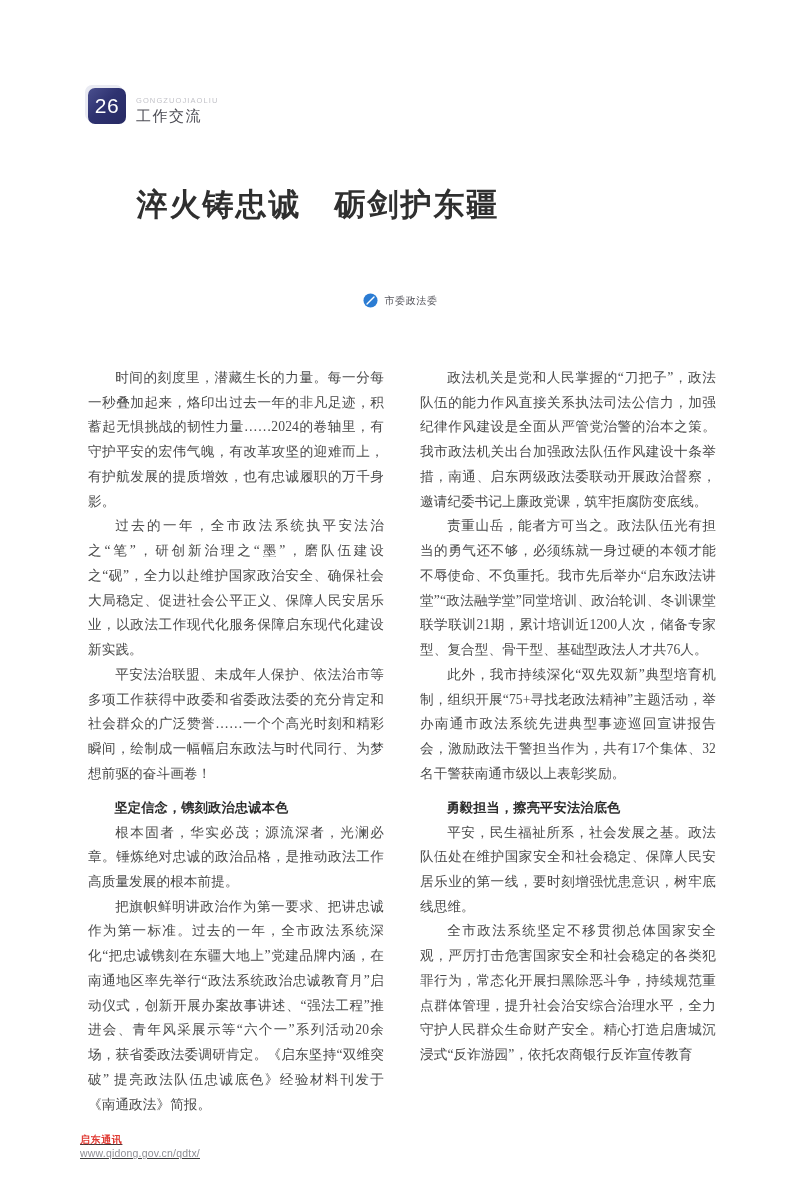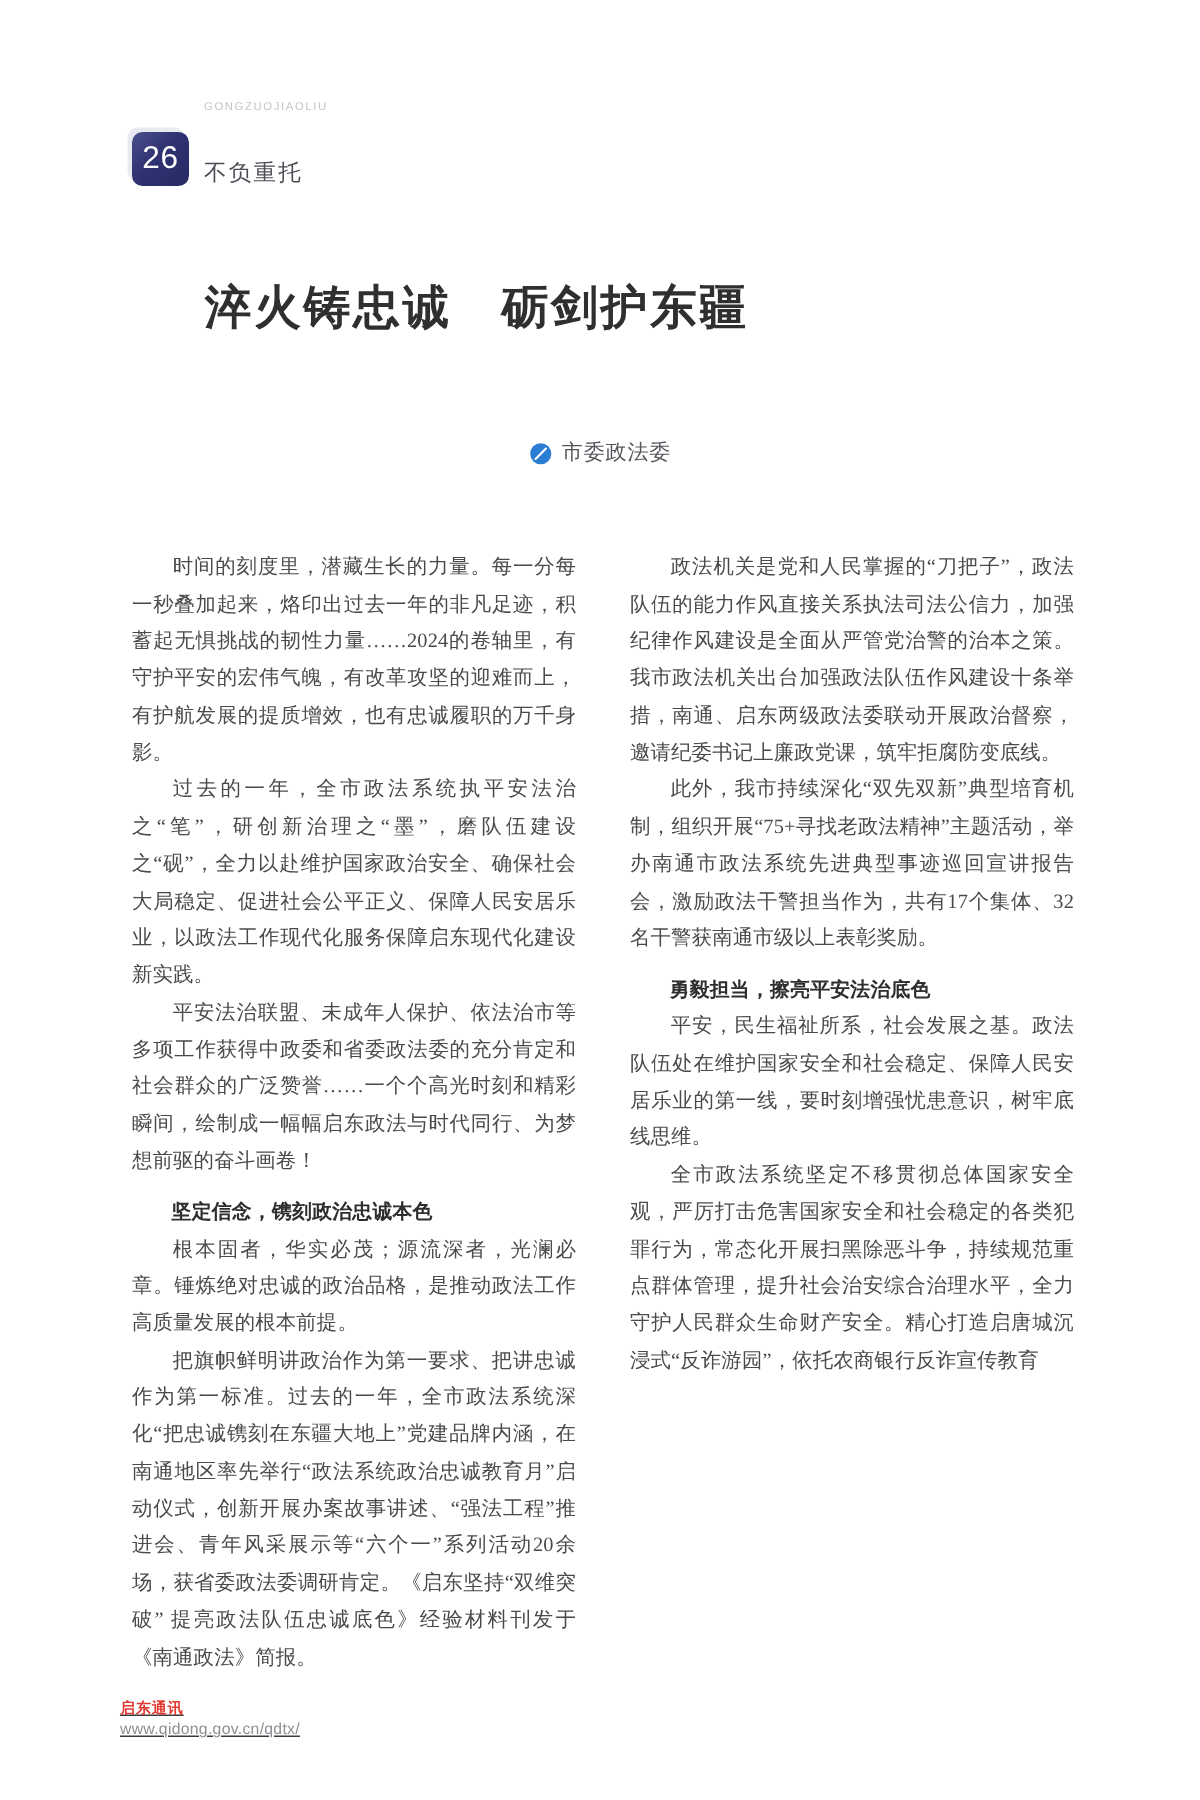--- a/index.html
+++ b/index.html
@@ -43,21 +43,20 @@
     font-size: 21px;
     letter-spacing: 0.5px;
     line-height: 1;
     padding-bottom: 1px;
   }
   .header-text {
     display: flex;
     flex-direction: column;
     justify-content: flex-end;
     padding-bottom: 1px;
-    gap: 30px;
   }
   .header-pinyin {
     font-family: "Liberation Sans", sans-serif;
     font-size: 7.5px;
     letter-spacing: 1.1px;
     color: #c3c3c9;
     line-height: 1;
     margin-bottom: 4px;
   }
   .header-cn {
@@ -103,21 +102,21 @@
     justify-content: center;
     gap: 7px;
   }
   .byline-icon {
     width: 15px;
     height: 15px;
     flex: 0 0 auto;
   }
   .byline-text {
     font-family: "Liberation Sans", sans-serif;
-    font-size: 14px;
+    font-size: 10px;
     color: #55555c;
     letter-spacing: 0.6px;
   }
 
   
   .body-columns {
     position: absolute;
     left: 88px;
     top: 366px;
     width: 628px;
@@ -173,21 +172,21 @@
 </style>
 </head>
 <body>
 
 <div class="page-header">
   <div class="folio-box">
     <span class="folio-num">26</span>
   </div>
   <div class="header-text">
     <span class="header-pinyin">GONGZUOJIAOLIU</span>
-    <span class="header-cn">不负重托</span>
+    <span class="header-cn">工作交流</span>
   </div>
 </div>
 
 <div class="title-block">
   <h1 class="article-title">淬火铸忠诚　砺剑护东疆</h1>
 </div>
 
 <div class="byline">
   <span class="byline-icon">
     <svg viewBox="0 0 16 16" width="15" height="15" aria-hidden="true">
@@ -202,20 +201,21 @@
   <div class="column">
     <p class="para">时间的刻度里，潜藏生长的力量。每一分每一秒叠加起来，烙印出过去一年的非凡足迹，积蓄起无惧挑战的韧性力量……2024的卷轴里，有守护平安的宏伟气魄，有改革攻坚的迎难而上，有护航发展的提质增效，也有忠诚履职的万千身影。</p>
     <p class="para">过去的一年，全市政法系统执平安法治之“笔”，研创新治理之“墨”，磨队伍建设之“砚”，全力以赴维护国家政治安全、确保社会大局稳定、促进社会公平正义、保障人民安居乐业，以政法工作现代化服务保障启东现代化建设新实践。</p>
     <p class="para">平安法治联盟、未成年人保护、依法治市等多项工作获得中政委和省委政法委的充分肯定和社会群众的广泛赞誉……一个个高光时刻和精彩瞬间，绘制成一幅幅启东政法与时代同行、为梦想前驱的奋斗画卷！</p>
     <h3 class="section-heading">坚定信念，镌刻政治忠诚本色</h3>
     <p class="para">根本固者，华实必茂；源流深者，光澜必章。锤炼绝对忠诚的政治品格，是推动政法工作高质量发展的根本前提。</p>
     <p class="para">把旗帜鲜明讲政治作为第一要求、把讲忠诚作为第一标准。过去的一年，全市政法系统深化“把忠诚镌刻在东疆大地上”党建品牌内涵，在南通地区率先举行“政法系统政治忠诚教育月”启动仪式，创新开展办案故事讲述、“强法工程”推进会、青年风采展示等“六个一”系列活动20余场，获省委政法委调研肯定。《启东坚持“双维突破” 提亮政法队伍忠诚底色》经验材料刊发于《南通政法》简报。</p>
   </div>
   <div class="column">
     <p class="para">政法机关是党和人民掌握的“刀把子”，政法队伍的能力作风直接关系执法司法公信力，加强纪律作风建设是全面从严管党治警的治本之策。我市政法机关出台加强政法队伍作风建设十条举措，南通、启东两级政法委联动开展政治督察，邀请纪委书记上廉政党课，筑牢拒腐防变底线。</p>
+    <p class="para">责重山岳，能者方可当之。政法队伍光有担当的勇气还不够，必须练就一身过硬的本领才能不辱使命、不负重托。我市先后举办“启东政法讲堂”“政法融学堂”同堂培训、政治轮训、冬训课堂联学联训21期，累计培训近1200人次，储备专家型、复合型、骨干型、基础型政法人才共76人。</p>
     <p class="para">此外，我市持续深化“双先双新”典型培育机制，组织开展“75+寻找老政法精神”主题活动，举办南通市政法系统先进典型事迹巡回宣讲报告会，激励政法干警担当作为，共有17个集体、32名干警获南通市级以上表彰奖励。</p>
     <h3 class="section-heading">勇毅担当，擦亮平安法治底色</h3>
     <p class="para">平安，民生福祉所系，社会发展之基。政法队伍处在维护国家安全和社会稳定、保障人民安居乐业的第一线，要时刻增强忧患意识，树牢底线思维。</p>
     <p class="para">全市政法系统坚定不移贯彻总体国家安全观，严厉打击危害国家安全和社会稳定的各类犯罪行为，常态化开展扫黑除恶斗争，持续规范重点群体管理，提升社会治安综合治理水平，全力守护人民群众生命财产安全。精心打造启唐城沉浸式“反诈游园”，依托农商银行反诈宣传教育</p>
   </div>
 </div>
 
 <div class="page-footer">
   <div class="footer-brand">启东通讯</div>
   <div class="footer-url">www.qidong.gov.cn/qdtx/</div>

